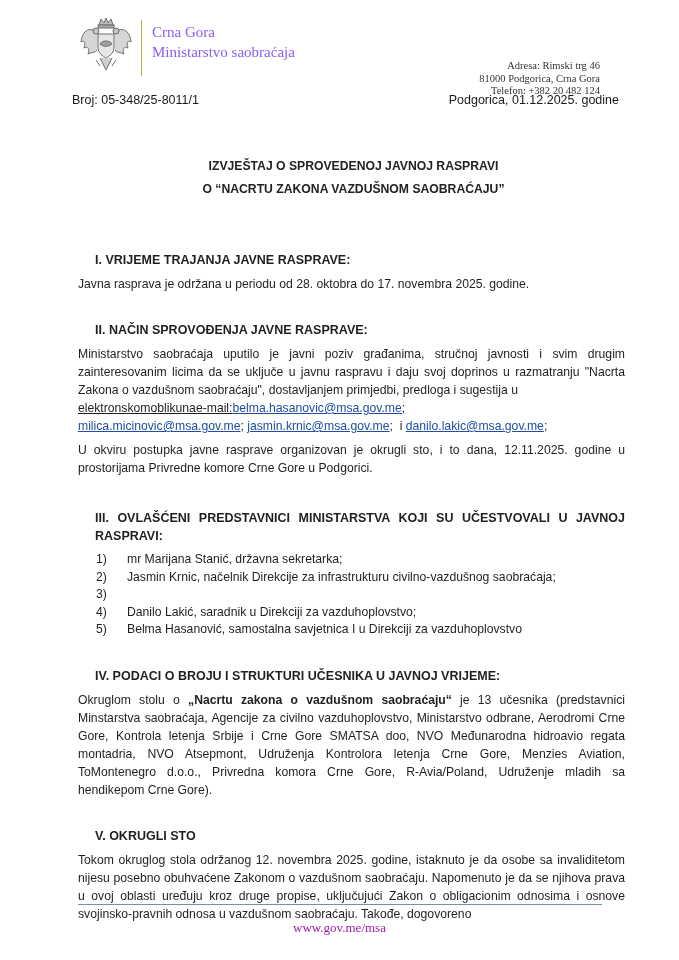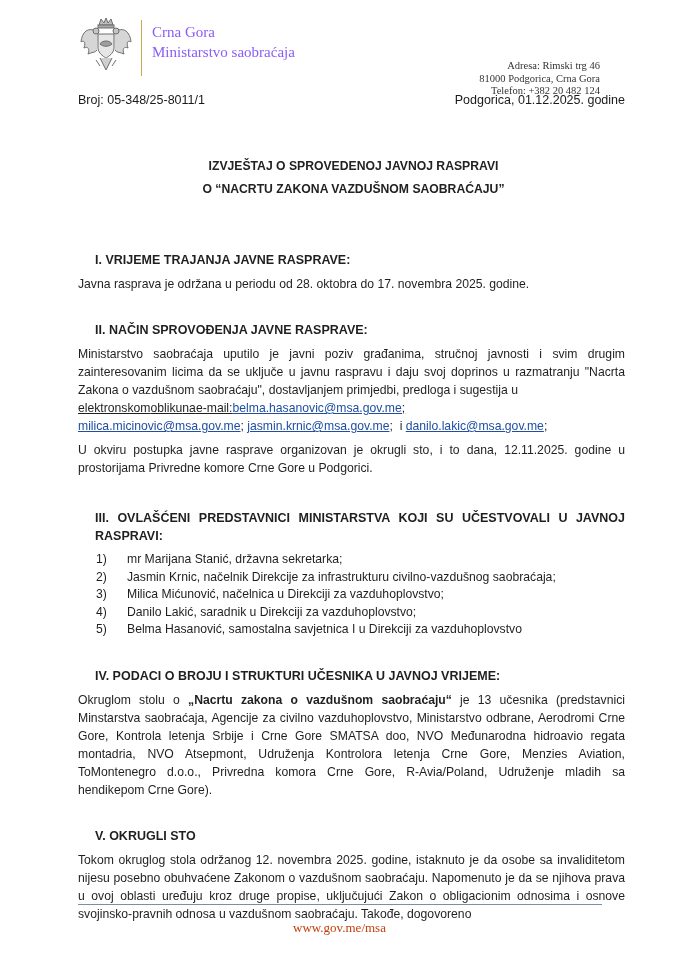--- a/index.html
+++ b/index.html
@@ -5,38 +5,38 @@
     * { box-sizing: border-box; margin: 0; padding: 0; }
     html, body { width: 679px; height: 960px; background: #ffffff; overflow: hidden; }
     body { position: relative; font-family: "Liberation Sans", sans-serif; color: #1a1a1a; }
 
     .header { position: absolute; left: 78px; top: 14px; width: 560px; height: 70px; }
     .coat { position: absolute; left: 0; top: 2px; width: 56px; height: 60px; }
     .divider-v { position: absolute; left: 63px; top: 6px; width: 1px; height: 56px; background: #c9a94a; }
     .org { position: absolute; left: 74px; top: 8px; font-family: "Liberation Serif", serif; font-size: 15px; line-height: 20px; color: #8b5cf6; }
     .address { position: absolute; right: 38px; top: 46px; text-align: right; font-family: "Liberation Serif", serif; font-size: 10.5px; line-height: 12.5px; color: #333; margin-left: 36px; }
 
-    .meta-row { position: absolute; left: 78px; top: 93px; width: 547px; font-size: 12.5px; display: flex; justify-content: space-between; }
+    .meta-row { position: absolute; left: 72px; top: 93px; width: 547px; font-size: 12.5px; display: flex; justify-content: space-between; }
 
     .title { position: absolute; left: 80px; top: 155px; width: 547px; text-align: center; font-weight: bold; font-size: 12.2px; line-height: 23px; color: #222; }
 
     .content { position: absolute; left: 78px; top: 251px; width: 547px; font-size: 12.2px; line-height: 18px; color: #1f1f1f; }
     .h { font-weight: bold; font-size: 12.5px; line-height: 18px; padding-left: 17px; }
     p.just { text-align: justify; }
     .gap-s { height: 6px; }
     .gap-m { height: 28px; }
     .gap-l { height: 32px; }
     a.mail { color: #1f4ea3; text-decoration: underline; }
     .email-line { display: flex; justify-content: flex-start; text-decoration: underline; }
     ol.reps { list-style: none; margin-top: 6px; padding-left: 18px; }
     ol.reps li { display: flex; line-height: 17.5px; }
     ol.reps li .num { width: 31px; }
 
     .footer-line { position: absolute; left: 78px; top: 904px; width: 524px; height: 1px; background: #7a8fa6; }
-    .footer { position: absolute; left: 0; top: 920px; width: 679px; text-align: center; font-family: "Liberation Serif", serif; font-size: 13px; color: #c2410c; }
+    .footer { position: absolute; left: 0; top: 920px; width: 679px; text-align: center; font-family: "Liberation Serif", serif; font-size: 13px; color: #a21caf; }
   </style>
 </head>
 <body>
 
 <div class="header">
   <svg class="coat" viewBox="0 0 56 60">
     <g fill="none" stroke="#6e6e6e" stroke-width="1">
 
       <path d="M21 9 L23 3 L26 7 L28 2 L30 7 L33 3 L35 9 Z" fill="#bdbdbd"></path>
       <rect x="20" y="9" width="16" height="3" fill="#a8a8a8"></rect>
@@ -115,21 +115,20 @@
       <li>
           <span class="num">1)</span>
           <span>mr Marijana Stanić, državna sekretarka;</span>
         </li>
       <li>
           <span class="num">2)</span>
           <span>Jasmin Krnic, načelnik Direkcije za infrastrukturu civilno-vazdušnog saobraćaja;</span>
         </li>
       <li>
           <span class="num">3)</span>
-          <span>Milica Mićunović, načelnica u Direkciji za vazduhoplovstvo;</span>
         </li>
       <li>
           <span class="num">4)</span>
           <span>Danilo Lakić, saradnik u Direkciji za vazduhoplovstvo;</span>
         </li>
       <li>
           <span class="num">5)</span>
           <span>Belma Hasanović, samostalna savjetnica I u Direkciji za vazduhoplovstvo</span>
         </li>
     </ol>

